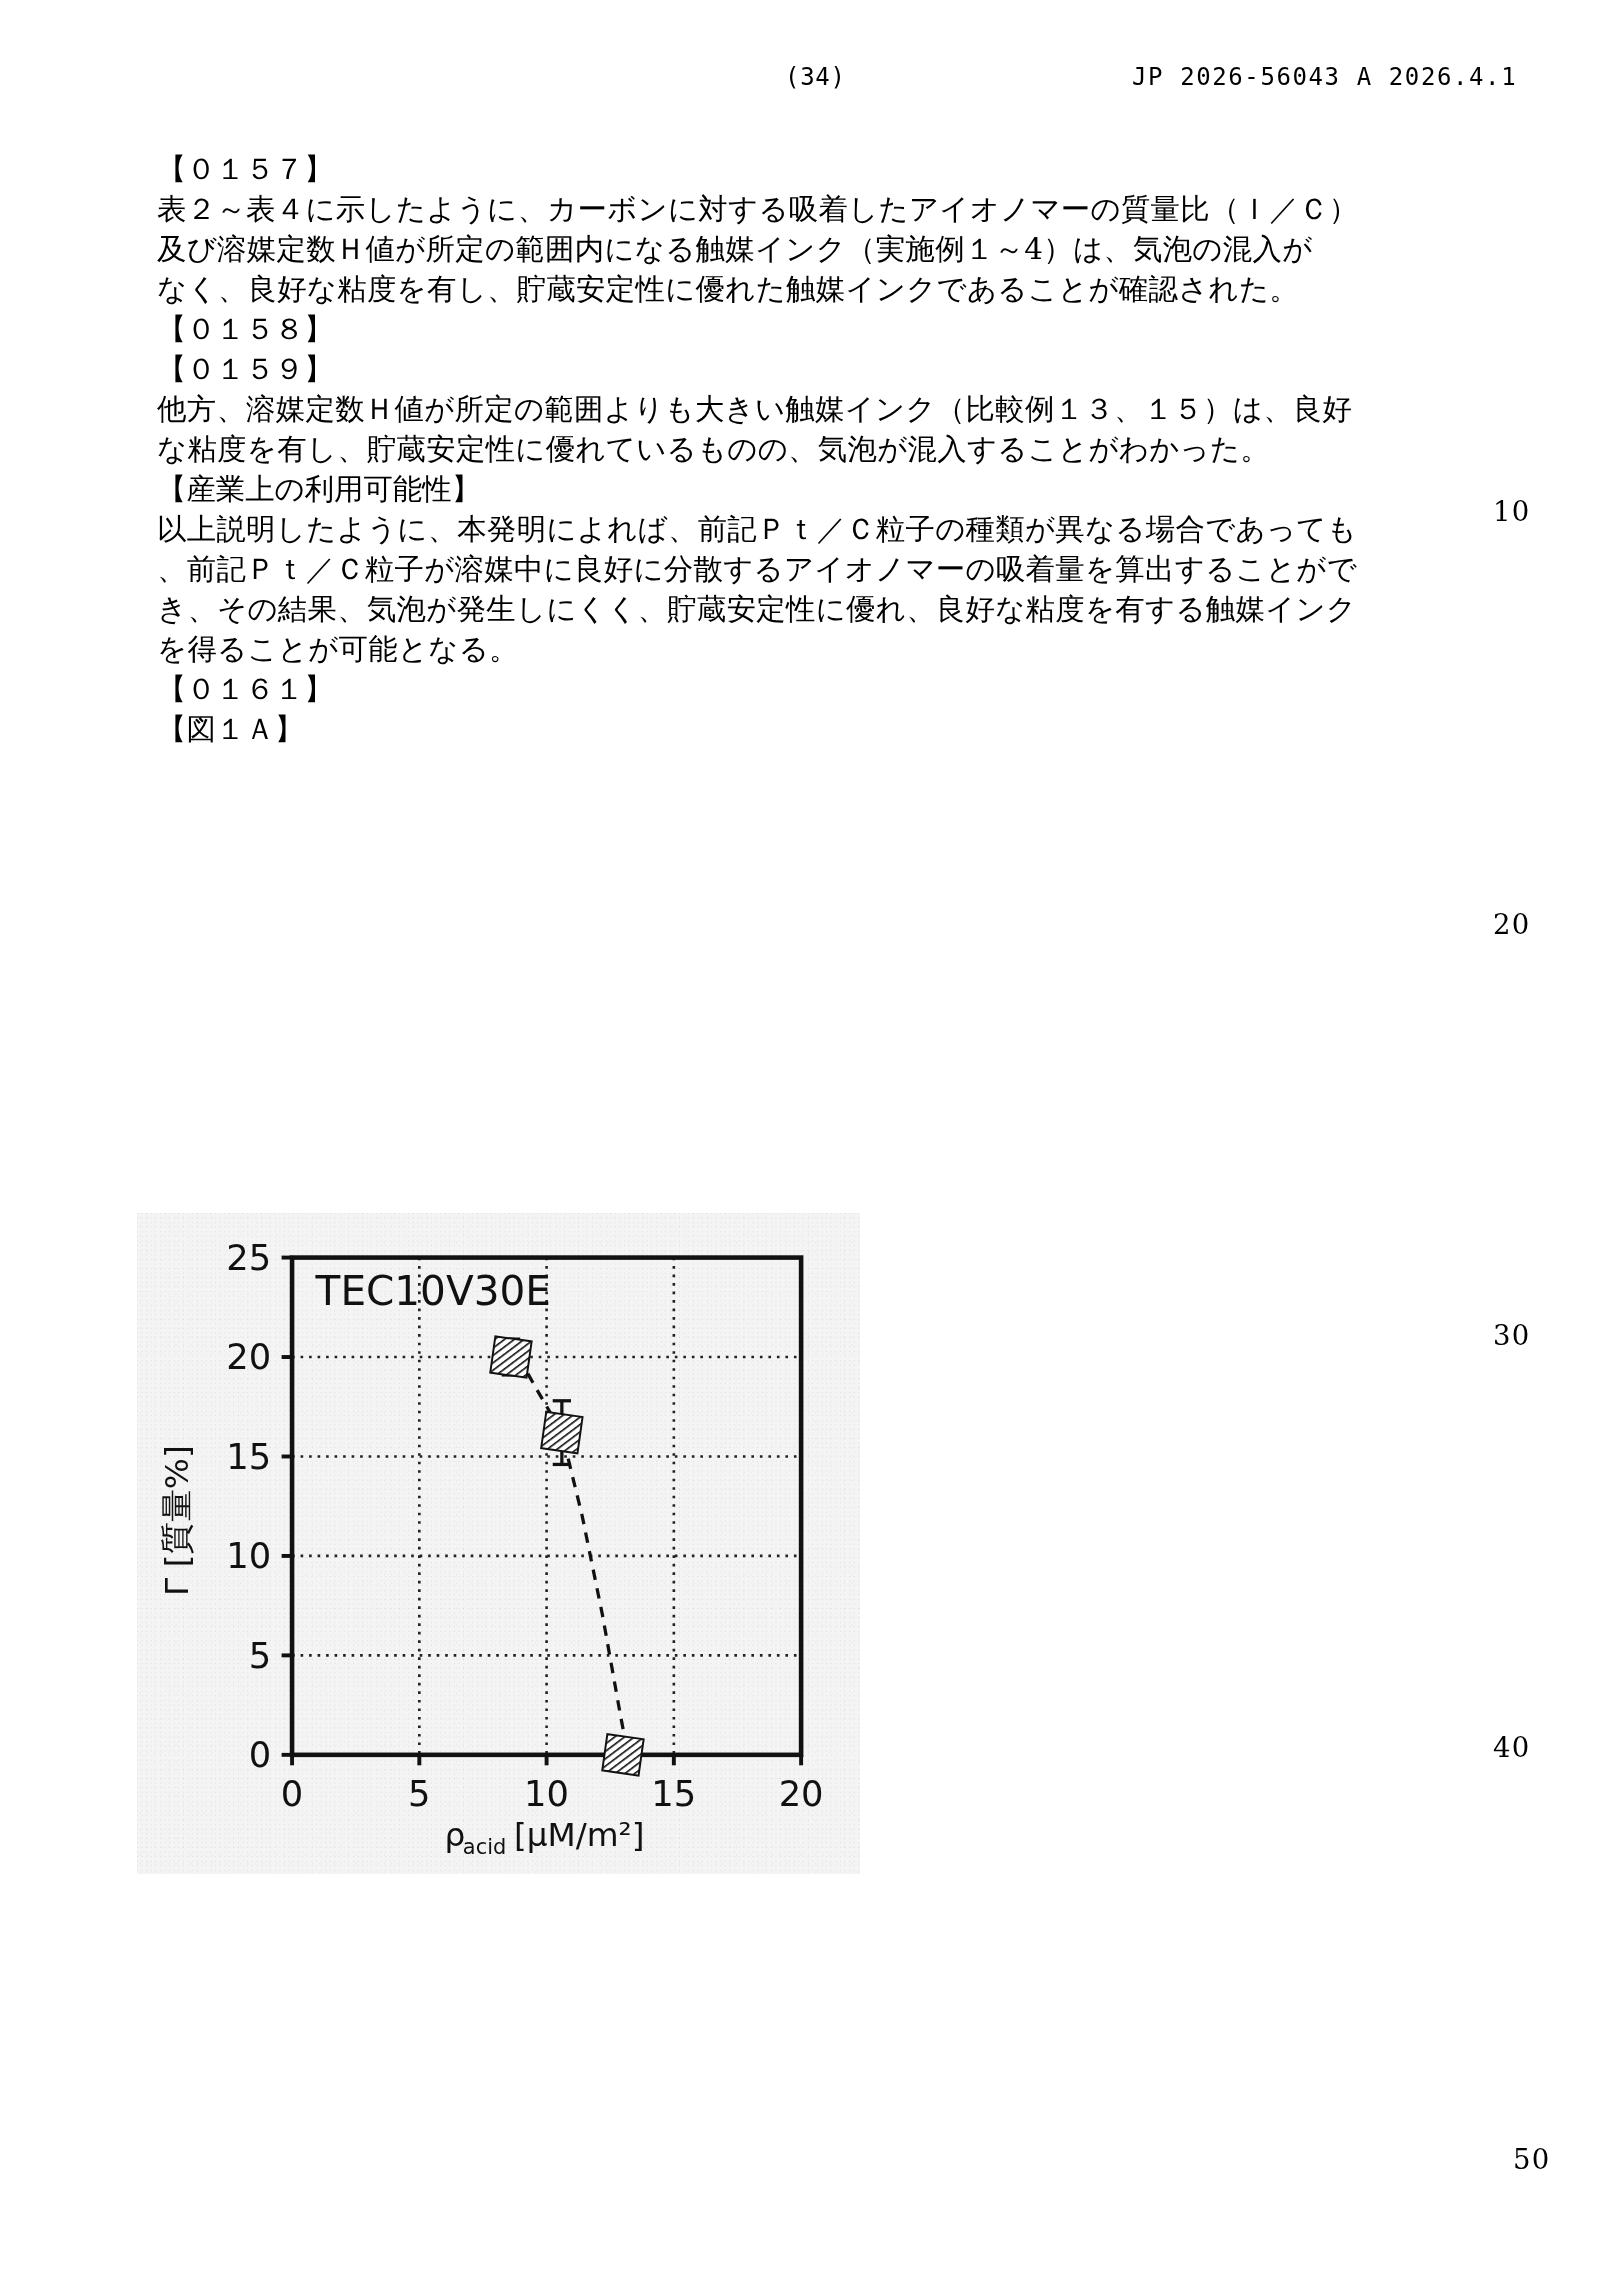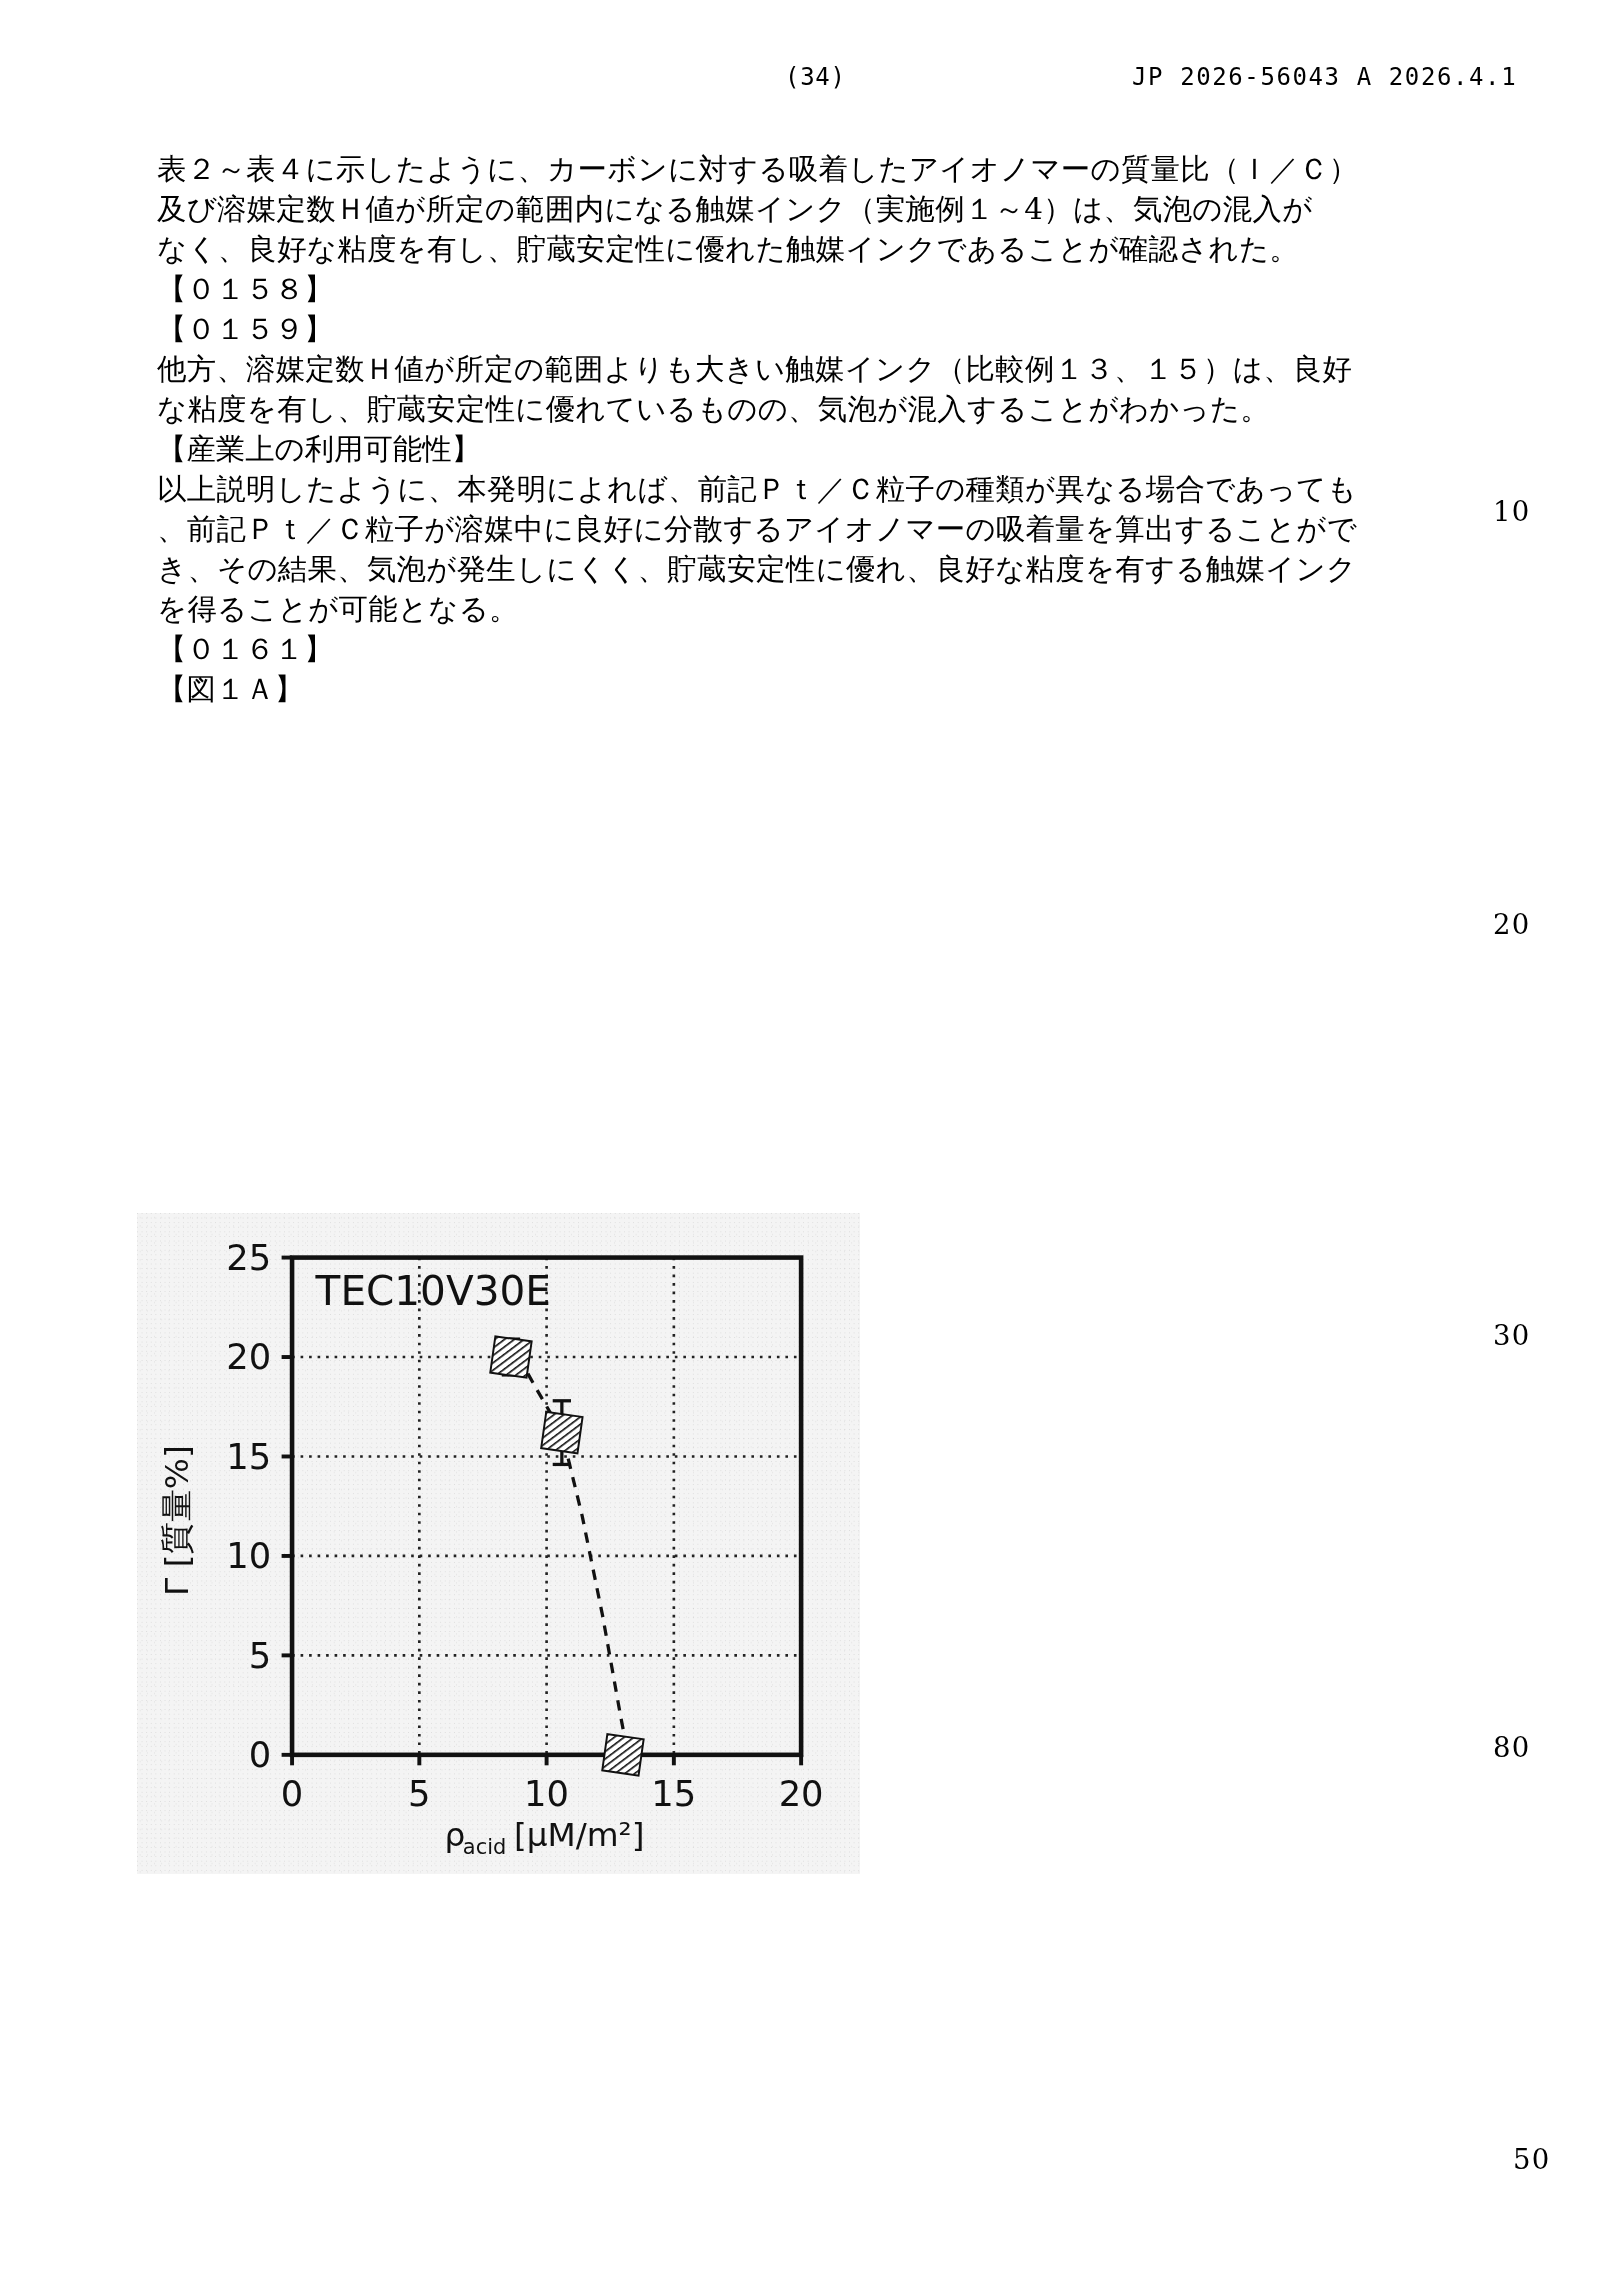--- a/index.html
+++ b/index.html
@@ -136,41 +136,42 @@
 </style>
 </head>
 <body>
 
 <div class="page-header">
   <div class="hdr-pageno">(34)</div>
   <div class="hdr-pubinfo">JP  2026-56043  A  2026.4.1</div>
 </div>
 
 <div class="doc-body">
+  <p class="para tag">【０１５７】</p>
   <p class="para">表２～表４に示したように、カーボンに対する吸着したアイオノマーの質量比（Ｉ／Ｃ）
 及び溶媒定数Ｈ値が所定の範囲内になる触媒インク（実施例１～4）は、気泡の混入が
 なく、良好な粘度を有し、貯蔵安定性に優れた触媒インクであることが確認された。</p>
   <p class="para tag">【０１５８】</p>
   <p class="para tag">【０１５９】</p>
   <p class="para">他方、溶媒定数Ｈ値が所定の範囲よりも大きい触媒インク（比較例１３、１５）は、良好
 な粘度を有し、貯蔵安定性に優れているものの、気泡が混入することがわかった。</p>
   <p class="para tag">【産業上の利用可能性】</p>
   <p class="para">以上説明したように、本発明によれば、前記Ｐｔ／Ｃ粒子の種類が異なる場合であっても
 、前記Ｐｔ／Ｃ粒子が溶媒中に良好に分散するアイオノマーの吸着量を算出することがで
 き、その結果、気泡が発生しにくく、貯蔵安定性に優れ、良好な粘度を有する触媒インク
 を得ることが可能となる。</p>
   <p class="para tag">【０１６１】</p>
   <p class="para tag">【図１Ａ】</p>
 </div>
 
 <div class="line-numbers">
   <div class="line-num ln-10">10</div>
   <div class="line-num ln-20">20</div>
   <div class="line-num ln-30">30</div>
-  <div class="line-num ln-40">80</div>
+  <div class="line-num ln-40">40</div>
   <div class="line-num ln-50">50</div>
 </div>
 
 <div class="figure-wrap">
   <div class="figure-bg"></div>
   <div class="chart">
     <svg id="chart-svg" width="723" height="661" viewBox="0 0 1105 1010">
       <defs>
         <pattern id="hatch" patternUnits="userSpaceOnUse" width="9" height="9" patternTransform="rotate(45)">
           <rect width="9" height="9" fill="#ffffff"></rect>

